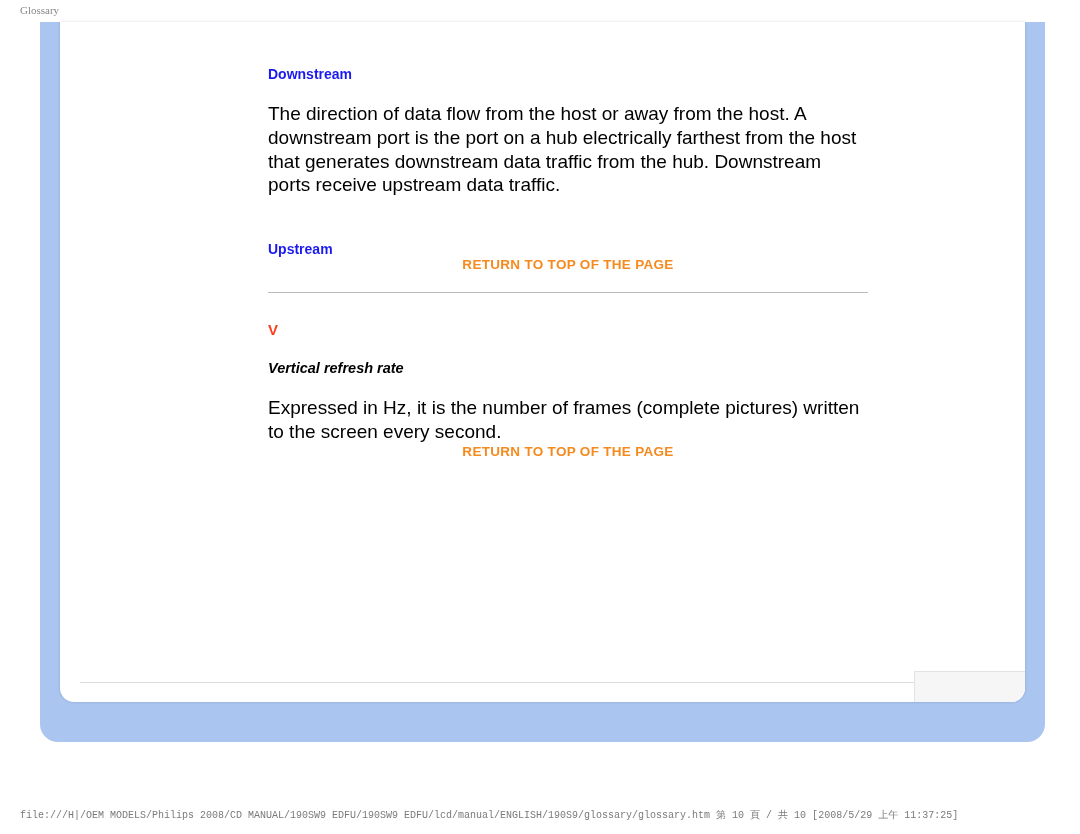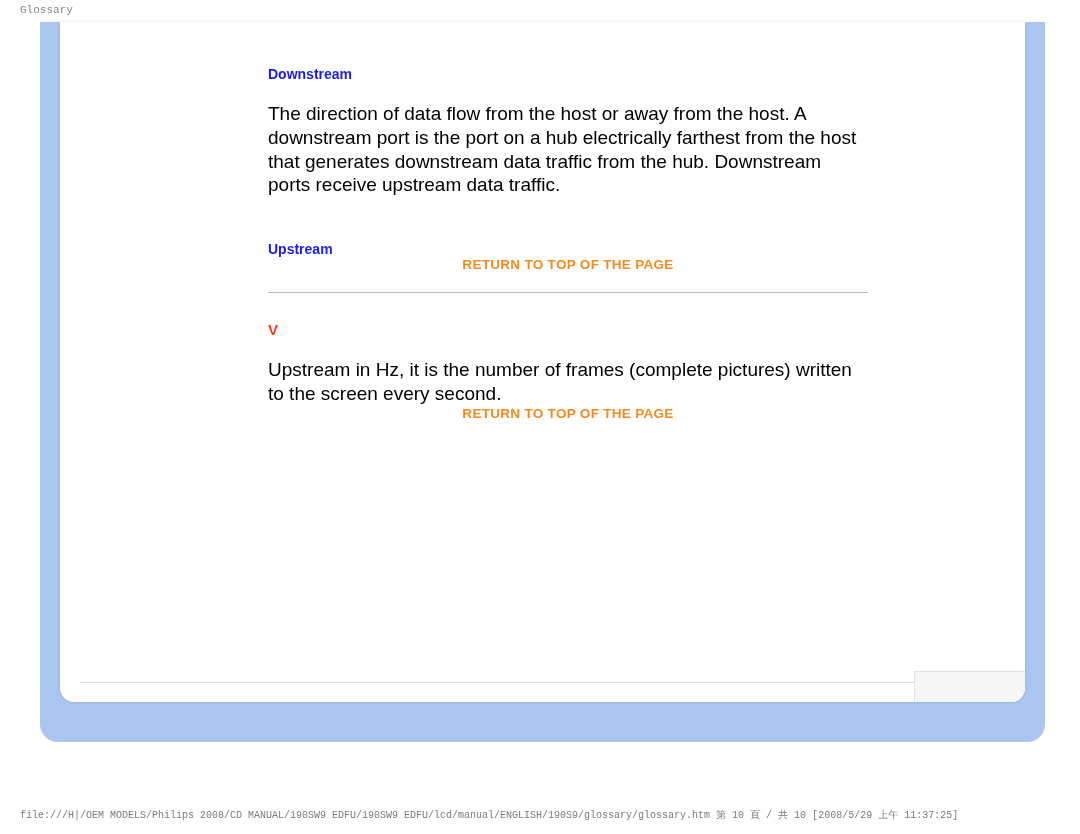--- a/index.html
+++ b/index.html
@@ -10,21 +10,21 @@
     font-family: Arial, Helvetica, sans-serif;
     background: #ffffff;
     overflow: hidden;
   }
   .header-label {
     position: absolute;
     top: 4px;
     left: 20px;
     font-size: 11px;
     color: #888888;
-    font-family: Liberation Mono, monospace;
+    font-family: Liberation Serif, serif;
   }
   .outer-frame {
     position: absolute;
     top: 22px;
     left: 40px;
     width: 1005px;
     height: 720px;
     background: #a9c5f0;
     border-bottom-left-radius: 18px;
     border-bottom-right-radius: 18px;
@@ -129,21 +129,22 @@
       <div class="term-body">The direction of data flow from the host or away from the host. A downstream port is the port on a hub electrically farthest from the host that generates downstream data traffic from the hub. Downstream ports receive upstream data traffic.</div>
 
       <div class="term-title">Upstream</div>
 
       <div class="return-link">RETURN TO TOP OF THE PAGE</div>
 
       <hr class="divider">
 
       <div class="section-letter">V</div>
 
-      <div class="term-body">Upstream in Hz, it is the number of frames (complete pictures) written to the screen every second.</div>
+      <div class="subheading">Vertical refresh rate</div>
+      <div class="term-body">Expressed in Hz, it is the number of frames (complete pictures) written to the screen every second.</div>
 
       <div class="return-link">RETURN TO TOP OF THE PAGE</div>
 
     </div>
 
     <hr class="bottom-divider">
     <div class="right-bottom-notch"></div>
   </div>
 </div>
 

